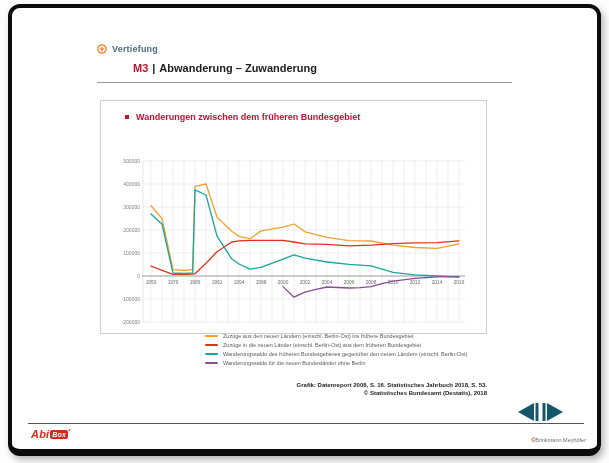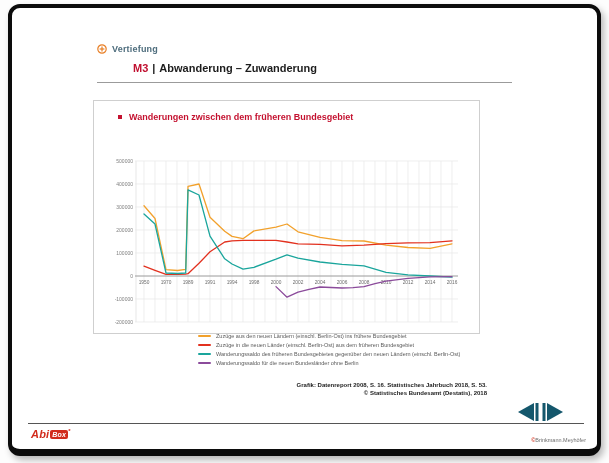--- a/index.html
+++ b/index.html
@@ -9,21 +9,21 @@
          box-shadow:3px 4px 7px rgba(0,0,0,.28);}
   
   .eyebrow{position:absolute;left:85px;top:36px;display:flex;align-items:center;gap:5px;}
   .eyebrow .lbl{font-size:9px;font-weight:bold;color:#4e6d7d;letter-spacing:.2px;}
   
   .header{position:absolute;left:85px;top:54px;font-size:11px;font-weight:bold;color:#1c1c1c;margin-left:36px;}
   .header .m3{color:#c01030;margin-right:4px;}
   .header .sep{color:#1c1c1c;margin-right:4px;}
   .hrule{position:absolute;left:85px;top:74px;width:415px;height:1px;background:#9b9b9b;}
   
-  .panel{position:absolute;left:81px;top:92px;width:387px;height:234px;box-sizing:border-box;
+  .panel{position:absolute;left:88px;top:92px;width:387px;height:234px;box-sizing:border-box;
          background:#fff;border:1px solid #cfcfcf;}
   .ct{position:absolute;left:24px;font-size:9px;font-weight:bold;color:#c41230;white-space:nowrap;}
   .ct .sq{display:inline-block;width:4px;height:4px;background:#c41230;margin-right:7px;vertical-align:1px;}
   .ct1{top:11px;} .ct2{top:23px;}
   .chart-wrap{position:absolute;left:14px;top:50px;}
   svg text{font-family:"Liberation Sans",sans-serif;}
   
   .legend{position:absolute;left:104px;top:231px;}
   .legend .row{display:flex;align-items:center;height:8px;margin-bottom:1px;}
   .legend .dash{width:13px;height:2px;border-radius:1px;margin-right:5px;flex:0 0 auto;}

